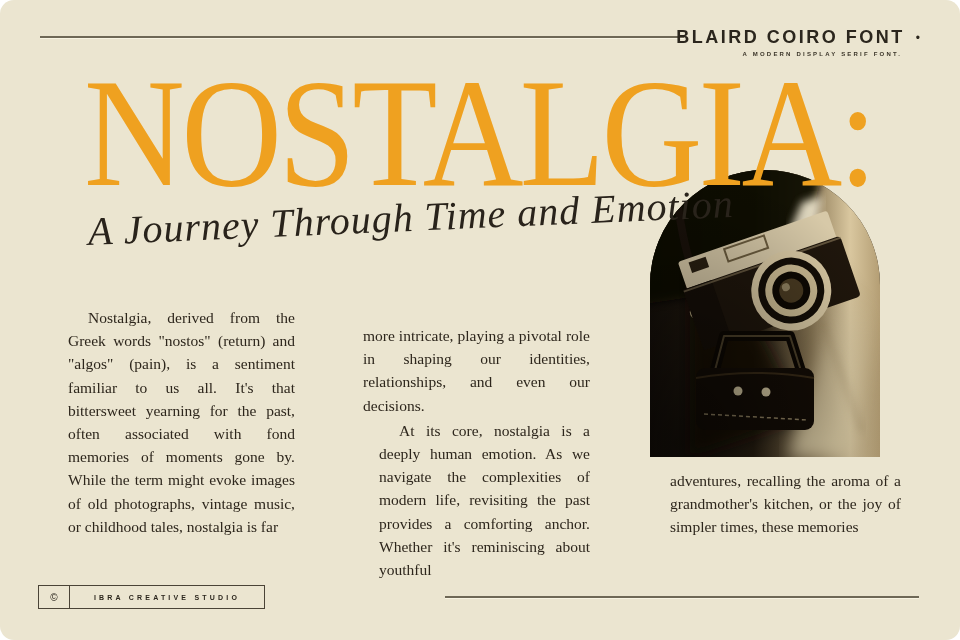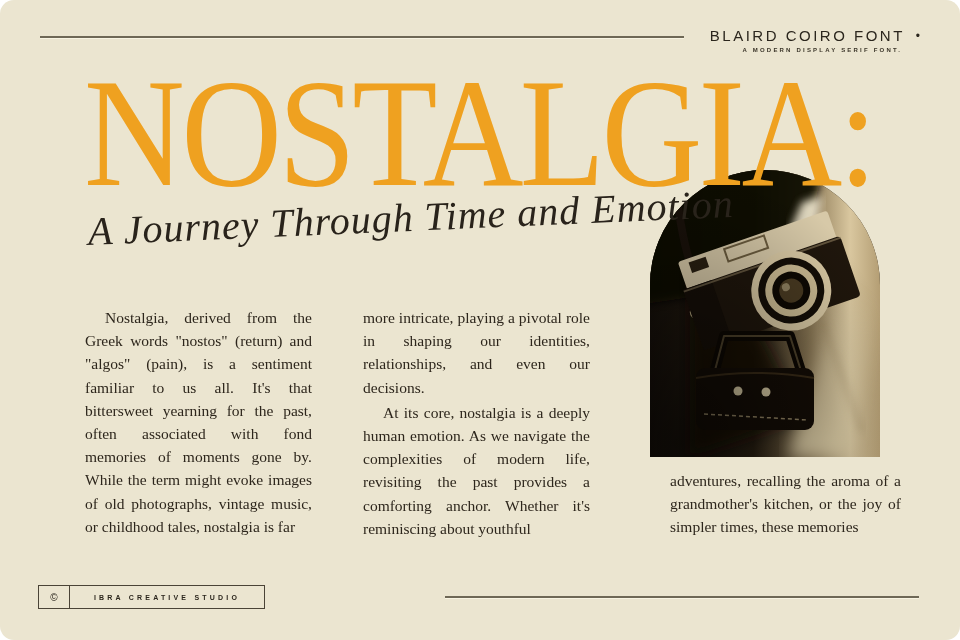--- a/index.html
+++ b/index.html
@@ -10,21 +10,21 @@
   }
   
   .rule{position:absolute;height:2px;background:#6e6856;box-shadow:0 1px 0 #f8f4e2;}
   .rule-top{left:40px;top:36px;width:644px;}
   .rule-bottom{left:445px;top:596px;width:474px;}
 
   
   .brand{position:absolute;top:27px;right:40px;text-align:right;
     font-family:"Liberation Sans", sans-serif;color:#2b261d;}
   .brand-line{display:flex;align-items:center;justify-content:flex-end;gap:11px;}
-  .brand-name{font-size:15px;font-weight:400;letter-spacing:2.5px;}
+  .brand-name{font-size:18px;font-weight:700;letter-spacing:2.5px;}
   .brand-bullet{font-size:12px;line-height:1;}
   .brand-tagline{margin-top:3px;margin-right:18px;font-size:6px;font-weight:700;letter-spacing:2.2px;color:#3a3428;}
 
   
   .title{
     position:absolute;left:84px;top:56px;z-index:3;
     font-size:155px;line-height:1;font-weight:400;letter-spacing:-4px;
     color:#efa120;white-space:nowrap;margin:0;
     transform:scaleX(.90);transform-origin:left center;
   }
@@ -39,24 +39,24 @@
   .arch{
     position:absolute;left:650px;top:170px;width:230px;height:287px;z-index:2;
     border-radius:115px 115px 0 0;overflow:hidden;background:#1a140c;
   }
   .arch svg{display:block;width:100%;height:100%;}
 
   
   .col{position:absolute;width:227px;font-size:15.5px;line-height:23.2px;
     text-align:justify;color:#2d261c;}
   .col p{margin:0;}
-  .col p + p{margin-top:2px;}
+  .col p + p{margin-top:2px;margin-left:16px;}
   .indent{text-indent:20px;}
-  .col1{left:85px;top:306px;}
-  .col2{left:363px;top:306px;}
+  .col1{left:68px;top:306px;}
+  .col2{left:363px;top:324px;}
   .col3{left:670px;top:469px;width:231px;}
 
   
   .footer-box{
     position:absolute;left:38px;top:585px;width:227px;height:24px;
     border:1px solid #4a4336;display:flex;align-items:stretch;
     font-family:"Liberation Sans", sans-serif;color:#2b261d;
     box-sizing:border-box;background:transparent;
   }
   .footer-copy{width:30px;display:flex;align-items:center;justify-content:center;

